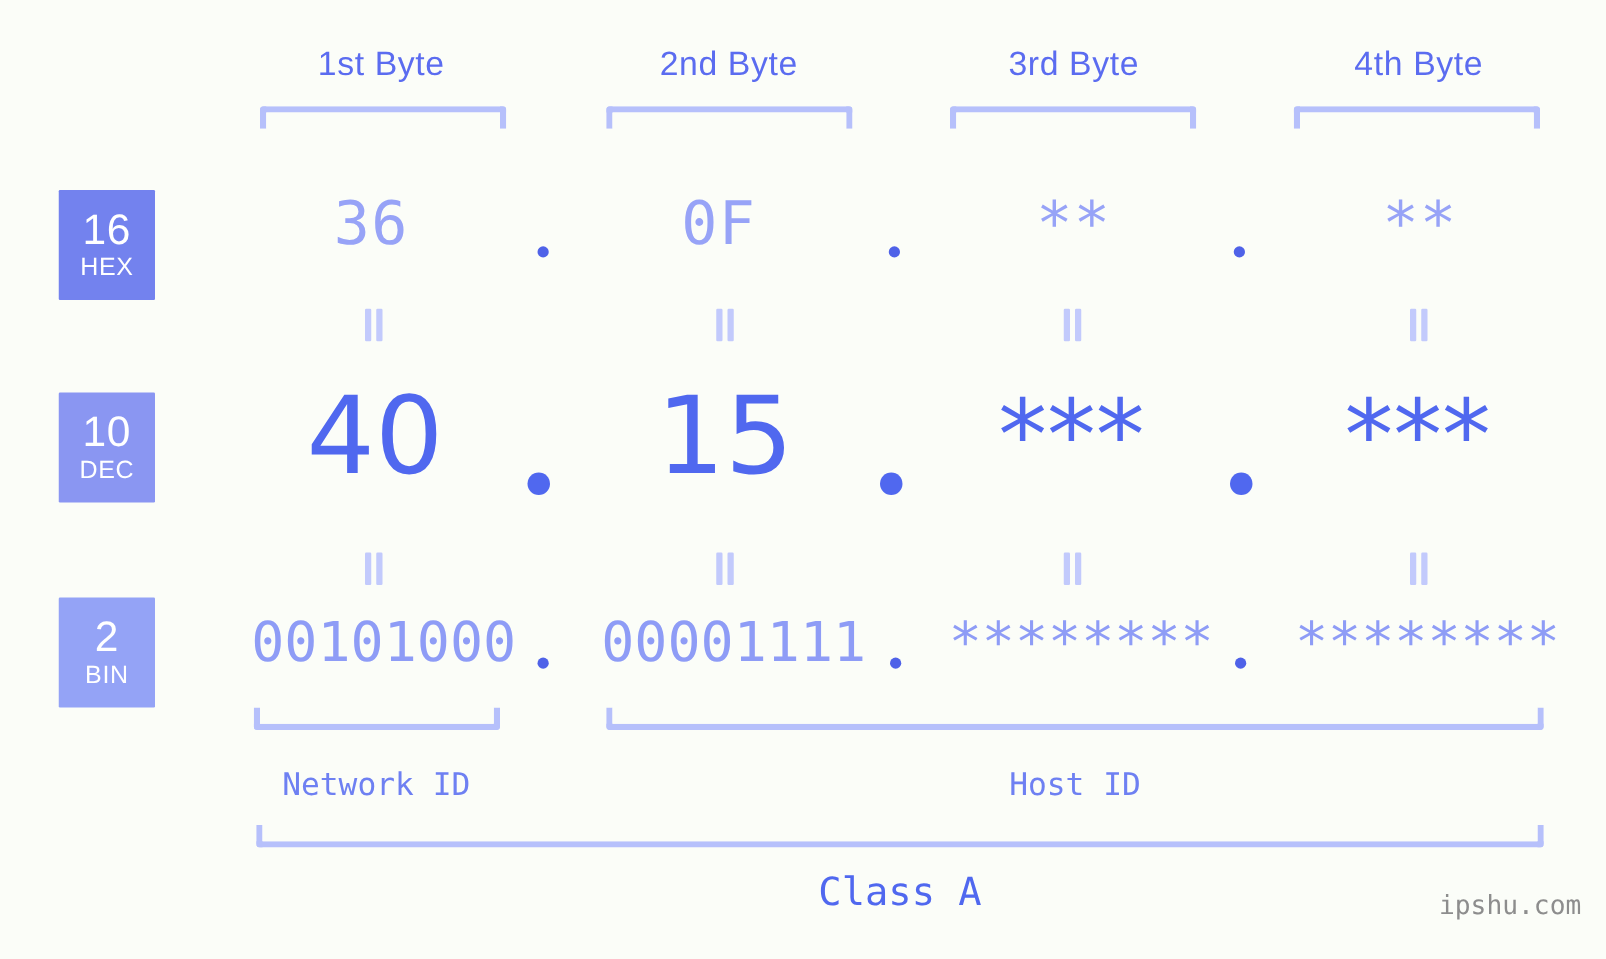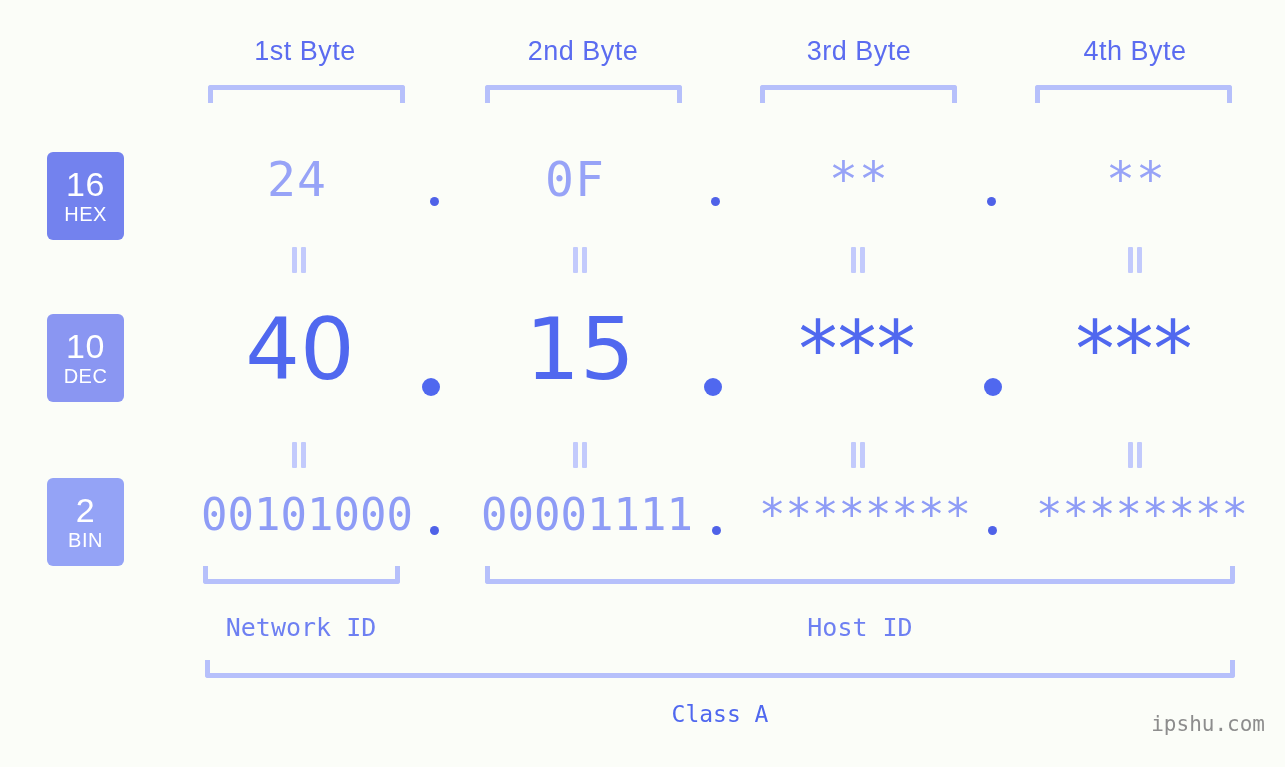--- a/index.html
+++ b/index.html
@@ -50,21 +50,21 @@
     box-sizing: border-box;
     border-radius: 0 0 3px 3px;
   }
 
   
   .badge {
     position: absolute;
     left: 47px;
     width: 77px;
     height: 88px;
-    border-radius: 6px;
+    border-radius: 1px;
     color: #ffffff;
     display: flex;
     flex-direction: column;
     align-items: center;
     justify-content: center;
     font-family: "Liberation Sans", sans-serif;
   }
   .badge .num {
     font-size: 34px;
     line-height: 34px;
@@ -172,21 +172,21 @@
     font-family: "DejaVu Sans Mono", monospace;
     font-size: 25px;
     line-height: 32px;
     color: #6e80f2;
     text-align: center;
     white-space: nowrap;
   }
   .class-label {
     position: absolute;
     font-family: "DejaVu Sans Mono", monospace;
-    font-size: 23px;
+    font-size: 31px;
     line-height: 42px;
     color: #5068ef;
     text-align: center;
     white-space: nowrap;
   }
 
   
   .watermark {
     position: absolute;
     right: 20px;
@@ -218,21 +218,21 @@
   </div>
   <div class="badge badge-dec">
     <div class="num">10</div>
     <div class="abbr">DEC</div>
   </div>
   <div class="badge badge-bin">
     <div class="num">2</div>
     <div class="abbr">BIN</div>
   </div>
 
-  <div class="cell hex-val" style="left:197px;">24</div>
+  <div class="cell hex-val" style="left:197px;">36</div>
   <div class="cell hex-val" style="left:475px;">0F</div>
   <div class="cell hex-val" style="left:759px;">**</div>
   <div class="cell hex-val" style="left:1036px;">**</div>
 
   <div class="hex-dot" style="left:430px;"></div>
   <div class="hex-dot" style="left:711px;"></div>
   <div class="hex-dot" style="left:987px;"></div>
 
   <div class="eq" style="left:289px; top:247px;">
       <span class="l"></span>

